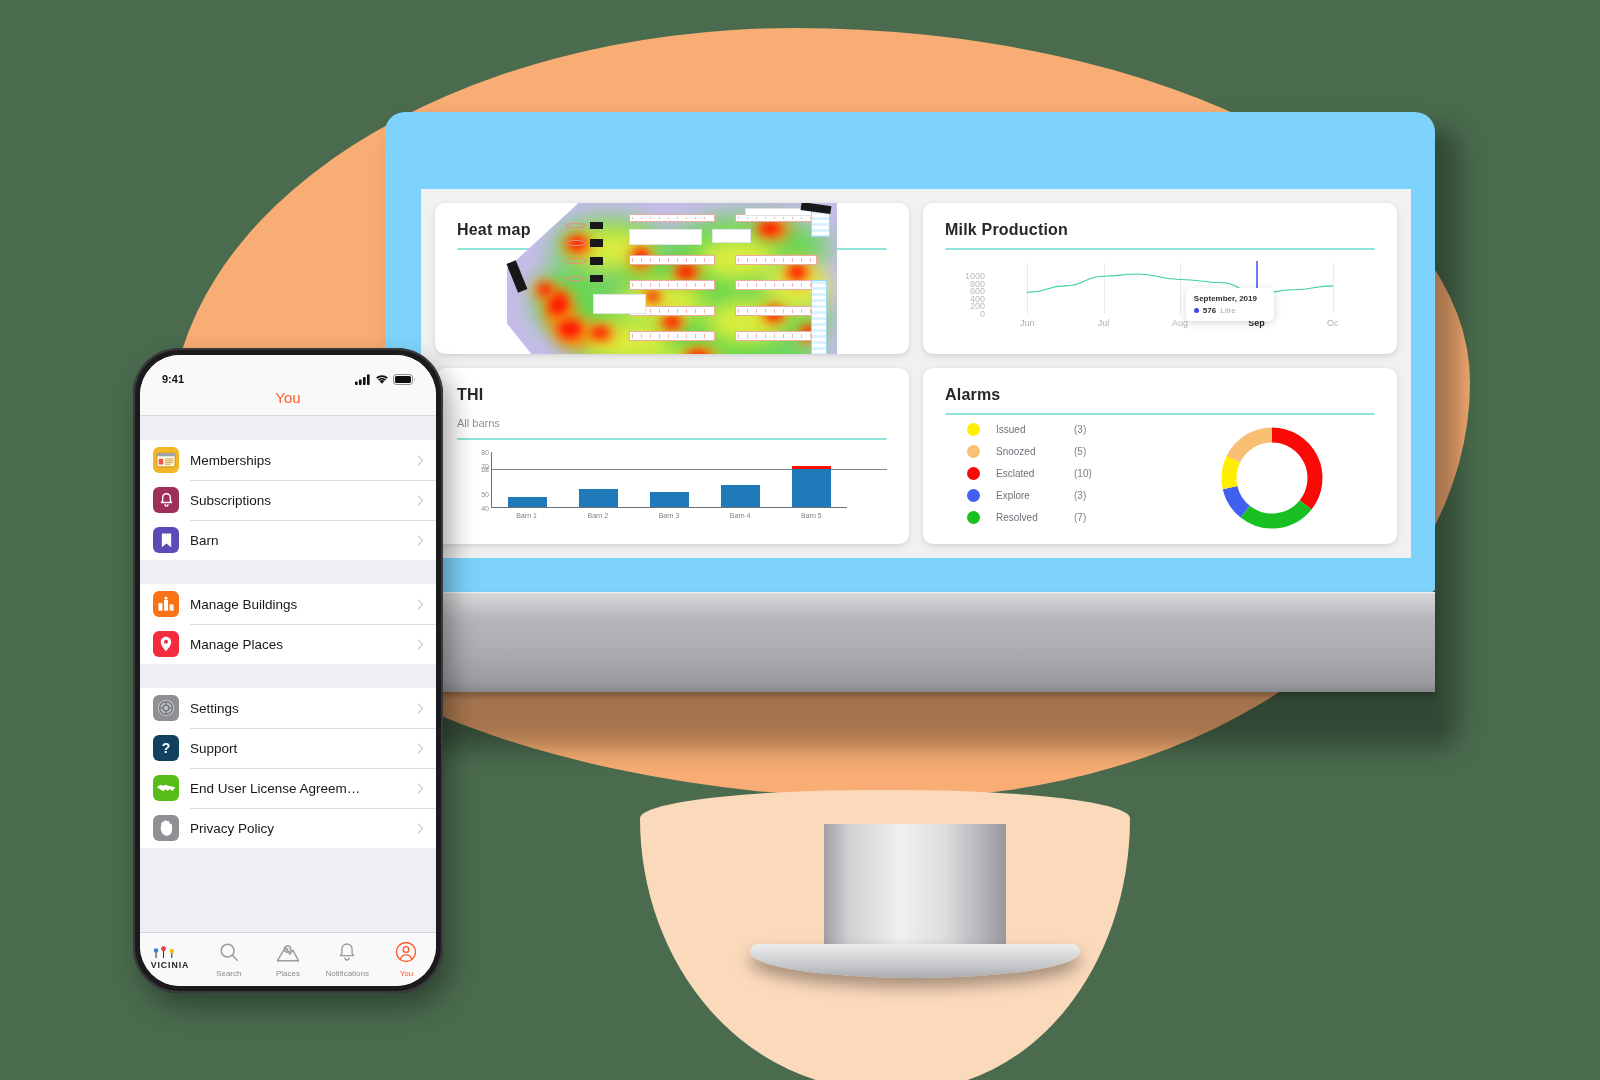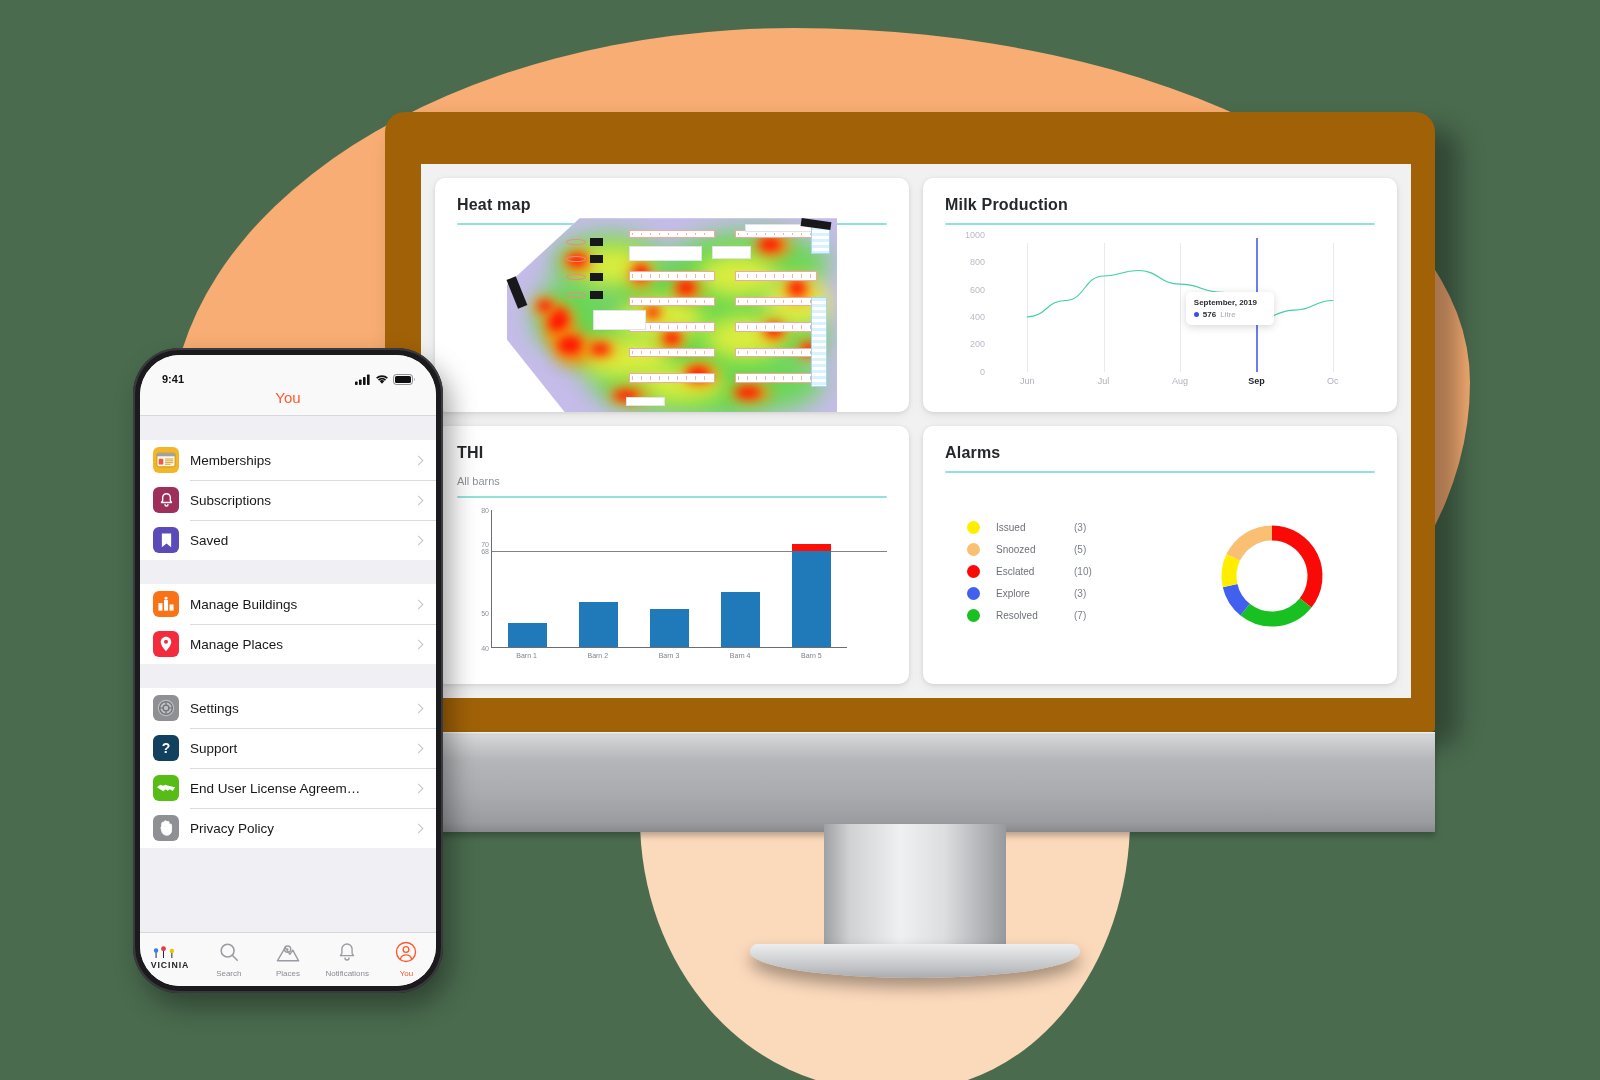--- a/index.html
+++ b/index.html
@@ -30,24 +30,24 @@
 
   
   #monitor { position: absolute; left: 385px; top: 112px; width: 1060px; z-index: 3; }
   .mon-shadow {
     position: absolute; left: 14px; top: 16px;
     width: 1060px; height: 620px; border-radius: 22px;
     background: rgba(0,0,0,.33); filter: blur(12px);
   }
   .mon-bezel {
     position: relative;
-    width: 1050px; height: 620px;
-    background: #a16207;
+    width: 1050px; height: 480px;
+    background: #7dd3fc;
     border-radius: 20px 20px 4px 4px;
-    padding: 52px 24px 34px 36px;
+    padding: 77px 24px 34px 36px;
   }
   .mon-screen {
     width: 100%; height: 100%;
     background: #f1f1f2;
     overflow: hidden;
     position: relative;
   }
   .mon-chin {
     width: 1050px; height: 100px;
     background: linear-gradient(180deg,#d9dadc 0%,#b4b6b9 28%,#a9abae 62%,#9a9c9f 90%,#87898c 100%);
@@ -102,21 +102,21 @@
   .stall:before{
     content:""; position:absolute; inset:2px;
     background: repeating-linear-gradient(90deg,#f4b3aa 0 1px,transparent 1px 9px);
   }
   .blk { position:absolute; background:#18181a; }
   .wht { position:absolute; background:#fff; border:1px solid #dfe3ea; }
   .bluebox{ position:absolute; border:1px solid #9fd8ef; background:#eaf8ff; }
 
   
   .mp { position: absolute; inset: 0; }
-  .mp-y { position:absolute; left:0; top:4px; bottom:30px; width:40px; }
+  .mp-y { position:absolute; left:0; top:20px; bottom:30px; width:40px; }
   .mp-y span { position:absolute; right:0; font-size:9px; color:#b9bcc6; transform: translateY(-50%); }
   .mp-plot { position:absolute; left:44px; right:4px; top:4px; bottom:30px; }
   .mp-vline { position:absolute; top:6%; bottom:0; width:1px; background:#e9eaee; }
   .mp-vline.active { background:#6f7bef; width:2px; top:2%; }
   .mp-x { position:absolute; left:44px; right:4px; bottom:6px; height:20px; }
   .mp-x span { position:absolute; font-size:9px; color:#aeb1bb; transform: translateX(-50%); }
   .mp-x span.active { color:#1d2026; font-weight: bold; }
   .tip {
     position:absolute; background:#fff; border-radius:5px;
     box-shadow:0 2px 9px rgba(0,0,0,.16);
@@ -495,21 +495,21 @@
               </div>
               <div class="rlabel">Subscriptions</div>
               <div class="chev"></div>
             </div>
             <div class="row">
               <div class="ricon" style="background: rgb(91, 75, 184);">
                 <svg width="13" height="17" viewBox="0 0 14 18">
                   <path d="M2 1.4h10v15l-5-4.3-5 4.3Z" fill="#fff"></path>
                 </svg>
               </div>
-              <div class="rlabel">Saved</div>
+              <div class="rlabel">Barn</div>
               <div class="chev"></div>
             </div>
           </div>
           <div class="gap"></div>
           <div class="group">
             <div class="row">
               <div class="ricon" style="background: rgb(249, 114, 22);">
                 <svg width="18" height="16" viewBox="0 0 20 18">
                   <rect x="1.5" y="8" width="4.5" height="8.5" fill="#fff"></rect>
                   <rect x="7.8" y="4.5" width="4.5" height="12" fill="#fff"></rect>

